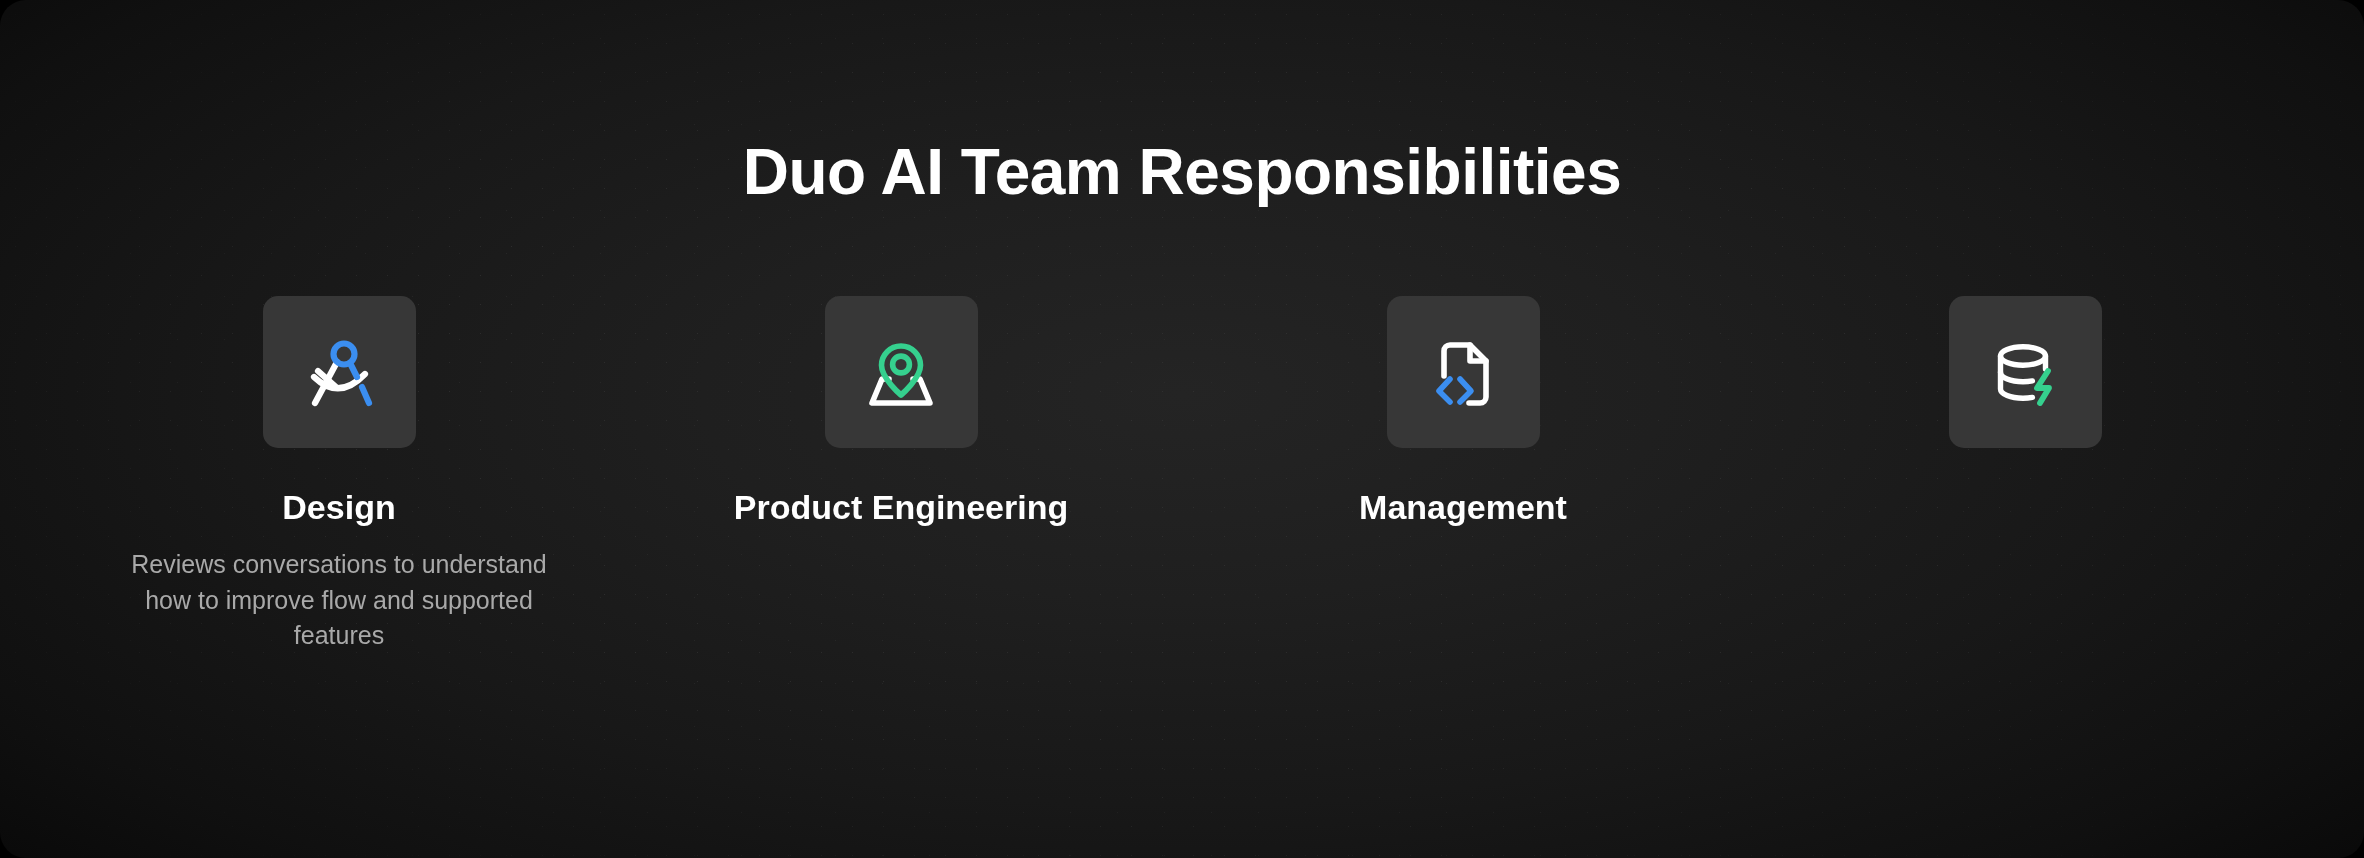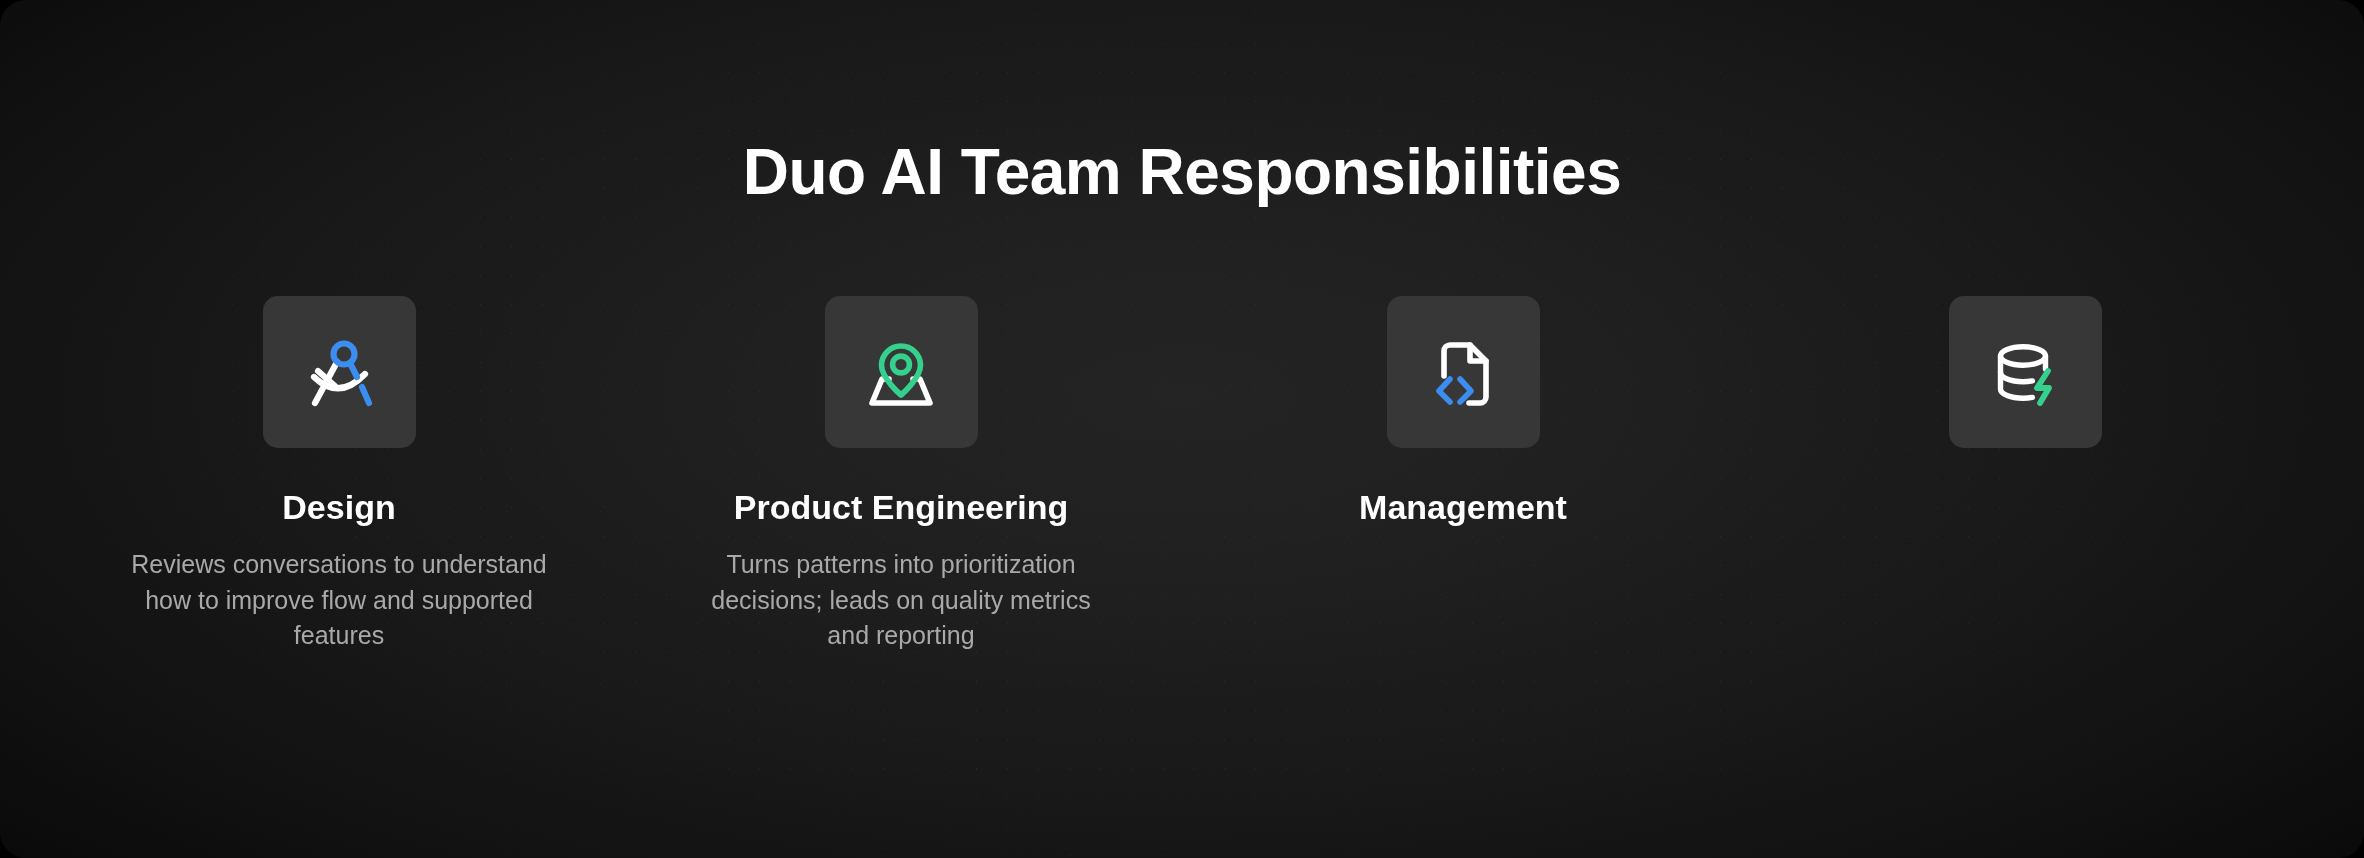--- a/index.html
+++ b/index.html
@@ -162,21 +162,20 @@
             <svg width="86" height="86" viewBox="0 0 86 86" fill="none" stroke-linecap="round" stroke-linejoin="round" stroke-width="5.6">
 
               <path d="M31 50 H24 L14 74 H72 L62 50 H55" stroke="#FFFFFF" fill="none"></path>
 
               <path d="M43 17 C32.2 17 23.5 25.6 23.5 36.3 C23.5 49.5 43 66 43 66 C43 66 62.5 49.5 62.5 36.3 C62.5 25.6 53.8 17 43 17 Z" stroke="#35D08E" fill="none"></path>
               <circle cx="43" cy="35.5" r="8.4" stroke="#35D08E" fill="none"></circle>
             </svg>
           </span>
         </div>
         <div class="card-title">Product Engineering</div>
-        <div class="card-desc">Turns patterns into prioritization decisions; leads on quality metrics and reporting</div>
       </div>
 
       <div class="card">
         <div class="icon-tile">
           <span>
             <svg width="86" height="86" viewBox="0 0 86 86" fill="none" stroke-linecap="round" stroke-linejoin="round" stroke-width="5.6">
 
               <path d="M24 47 V22 A6 6 0 0 1 30 16 H50 L66 32 V68 A6 6 0 0 1 60 74 H49" stroke="#FFFFFF" fill="none"></path>
               <path d="M50 16 V32 H66" stroke="#FFFFFF" fill="none"></path>
 

